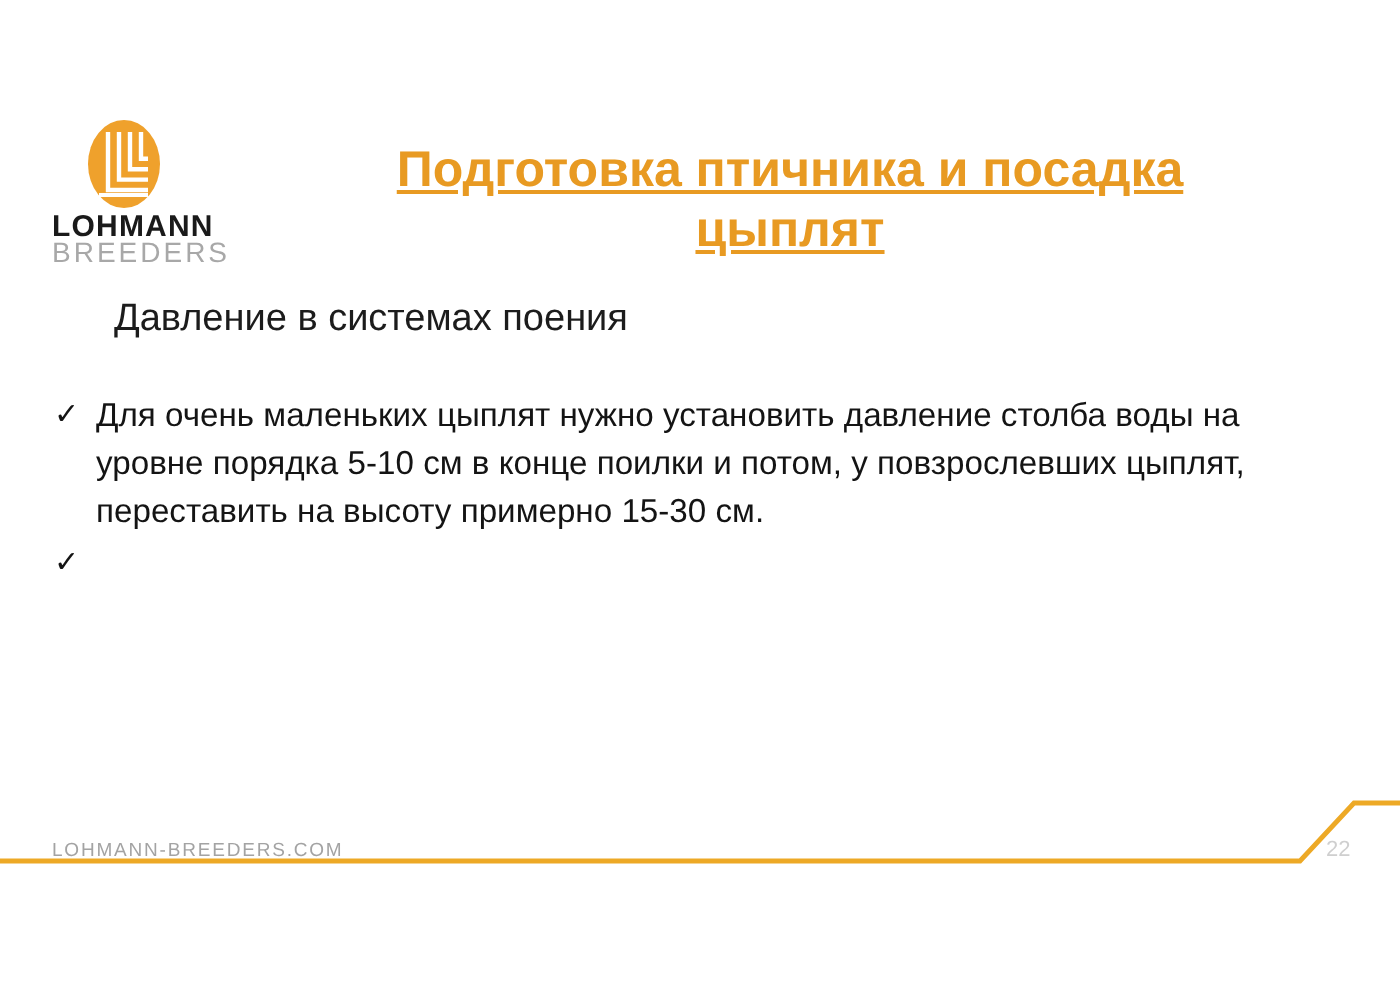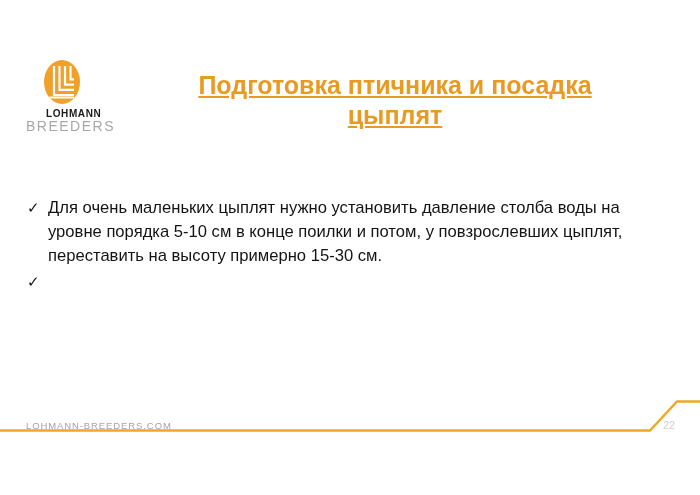--- a/index.html
+++ b/index.html
@@ -34,27 +34,26 @@
   }
   .logo-mark {
     width: 42px;
     height: 48px;
     margin: 0 auto;
     display: block;
   }
   .logo-word-main {
     display: block;
     font-family: "Liberation Sans", sans-serif;
-    font-size: 10px;
+    font-size: 15px;
     font-weight: bold;
     letter-spacing: 0.6px;
     color: #1a1a1a;
     line-height: 12px;
     margin-top: 3px;
-    margin-left: 20px;
   }
   .logo-word-sub {
     display: block;
     font-family: "Liberation Sans", sans-serif;
     font-size: 14px;
     font-weight: normal;
     letter-spacing: 1.5px;
     color: #a8a8a8;
     line-height: 12px;
   }
@@ -153,20 +152,21 @@
     </svg>
     <span class="logo-word-main">LOHMANN</span>
     <span class="logo-word-sub">BREEDERS</span>
   </div>
 
   <div class="title">
     <span>Подготовка птичника и посадка</span>
     <span>цыплят</span>
   </div>
 
+  <div class="subtitle">Давление в системах поения</div>
 
   <div class="bullets">
     <div class="bullet">
       <span class="check">✓</span>
       <span>Для очень маленьких цыплят нужно установить давление столба воды на уровне порядка 5-10 см в конце поилки и потом, у повзрослевших цыплят, переставить на высоту примерно 15-30 см.</span>
     </div>
     <div class="bullet">
       <span class="check">✓</span>
     </div>
   </div>

